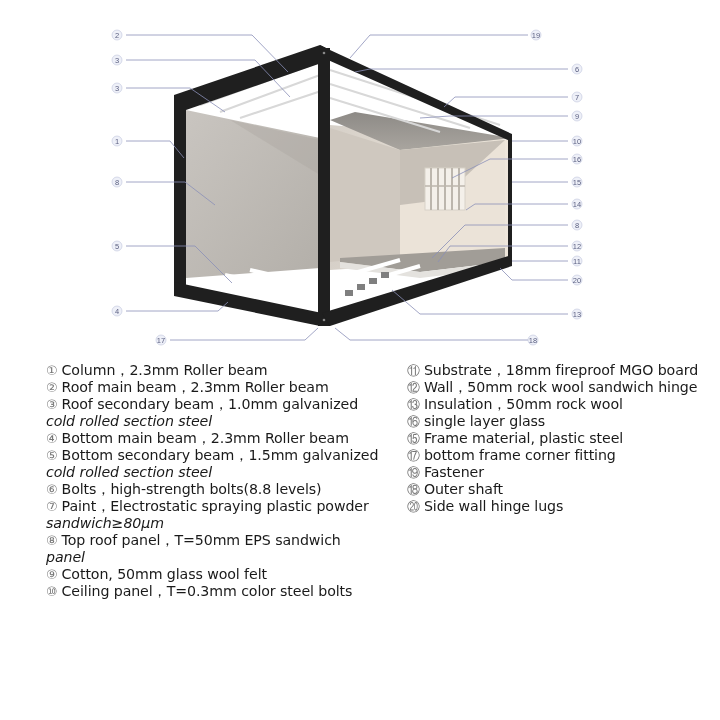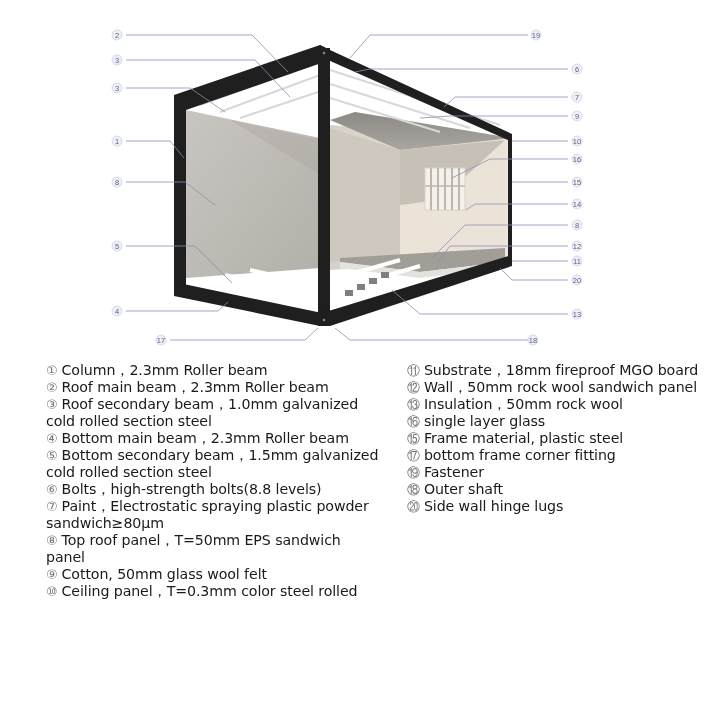--- a/index.html
+++ b/index.html
@@ -4,21 +4,21 @@
 <style>
   html, body { margin:0; padding:0; background:#ffffff; }
   body { width:720px; height:720px; position:relative; overflow:hidden; font-family:"DejaVu Sans", "Liberation Sans", sans-serif; }
   #diagram { position:absolute; left:0; top:0; width:720px; height:355px; }
   .callout-badge { font-family:"Liberation Sans", sans-serif; font-size:7.5px; fill:#5a5f80; }
   .legend { position:absolute; top:362px; font-size:14.2px; color:#1a1a1a; line-height:17px; letter-spacing:-0.1px; }
   .legend-left { left:46px; width:340px; }
   .legend-right { left:392px; width:320px;margin-left:15px; }
   .legend-item { white-space:nowrap; }
   .legend-item .num { color:#777; font-size:13px; margin-right:4px; }
-  .legend-item .cont { display:block; }
+  .legend-item .cont { display:block;font-style:italic; }
 </style>
 </head>
 <body>
 
 <svg id="diagram" viewBox="0 0 720 355" xmlns="http://www.w3.org/2000/svg">
   <defs>
     <linearGradient id="wallGrad" x1="0" y1="0" x2="1" y2="1">
       <stop offset="0" stop-color="#c9c5c0"></stop>
       <stop offset="1" stop-color="#b3afa9"></stop>
     </linearGradient>
@@ -225,26 +225,26 @@
 <div class="legend legend-left">
   <div class="legend-item"><span class="num">①</span><span>Column，2.3mm Roller beam</span></div>
   <div class="legend-item"><span class="num">②</span><span>Roof main beam，2.3mm Roller beam</span></div>
   <div class="legend-item"><span class="num">③</span><span>Roof secondary beam，1.0mm galvanized</span><span class="cont">cold rolled section steel</span></div>
   <div class="legend-item"><span class="num">④</span><span>Bottom main beam，2.3mm Roller beam</span></div>
   <div class="legend-item"><span class="num">⑤</span><span>Bottom secondary beam，1.5mm galvanized</span><span class="cont">cold rolled section steel</span></div>
   <div class="legend-item"><span class="num">⑥</span><span>Bolts，high-strength bolts(8.8 levels)</span></div>
   <div class="legend-item"><span class="num">⑦</span><span>Paint，Electrostatic spraying plastic powder</span><span class="cont">sandwich≥80μm</span></div>
   <div class="legend-item"><span class="num">⑧</span><span>Top roof panel，T=50mm EPS sandwich</span><span class="cont">panel</span></div>
   <div class="legend-item"><span class="num">⑨</span><span>Cotton, 50mm glass wool felt</span></div>
-  <div class="legend-item"><span class="num">⑩</span><span>Ceiling panel，T=0.3mm color steel rolled</span></div>
+  <div class="legend-item"><span class="num">⑩</span><span>Ceiling panel，T=0.3mm color steel bolts</span></div>
 </div>
 
 <div class="legend legend-right">
   <div class="legend-item"><span class="num">⑪</span><span>Substrate，18mm fireproof MGO board</span></div>
-  <div class="legend-item"><span class="num">⑫</span><span>Wall，50mm rock wool sandwich panel</span></div>
+  <div class="legend-item"><span class="num">⑫</span><span>Wall，50mm rock wool sandwich hinge</span></div>
   <div class="legend-item"><span class="num">⑬</span><span>Insulation，50mm rock wool</span></div>
   <div class="legend-item"><span class="num">⑯</span><span>single layer glass</span></div>
   <div class="legend-item"><span class="num">⑮</span><span>Frame material, plastic steel</span></div>
   <div class="legend-item"><span class="num">⑰</span><span>bottom frame corner fitting</span></div>
   <div class="legend-item"><span class="num">⑲</span><span>Fastener</span></div>
   <div class="legend-item"><span class="num">⑱</span><span>Outer shaft</span></div>
   <div class="legend-item"><span class="num">⑳</span><span>Side wall hinge lugs</span></div>
 </div>
 
 </body></html>

